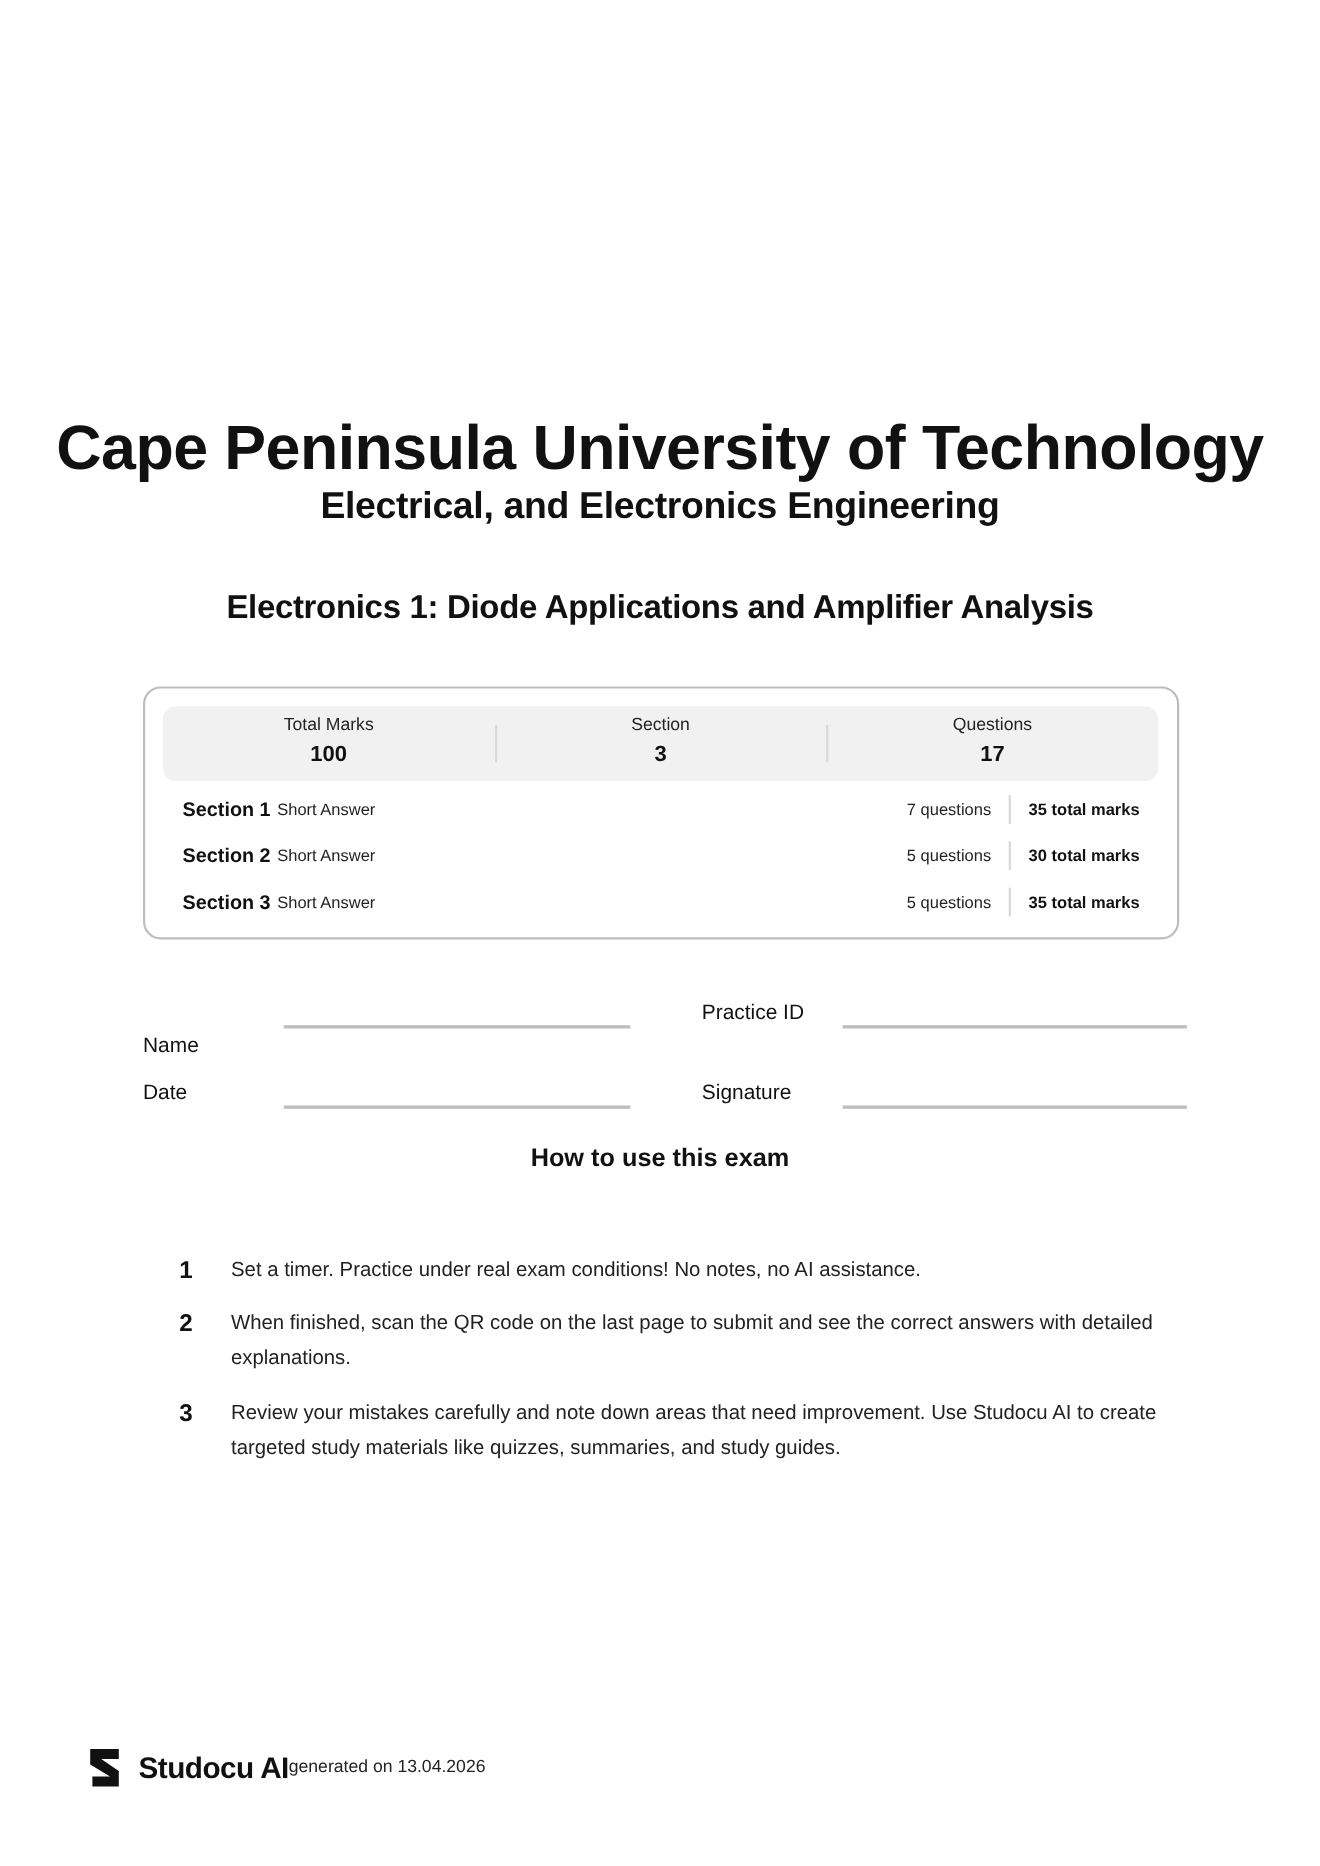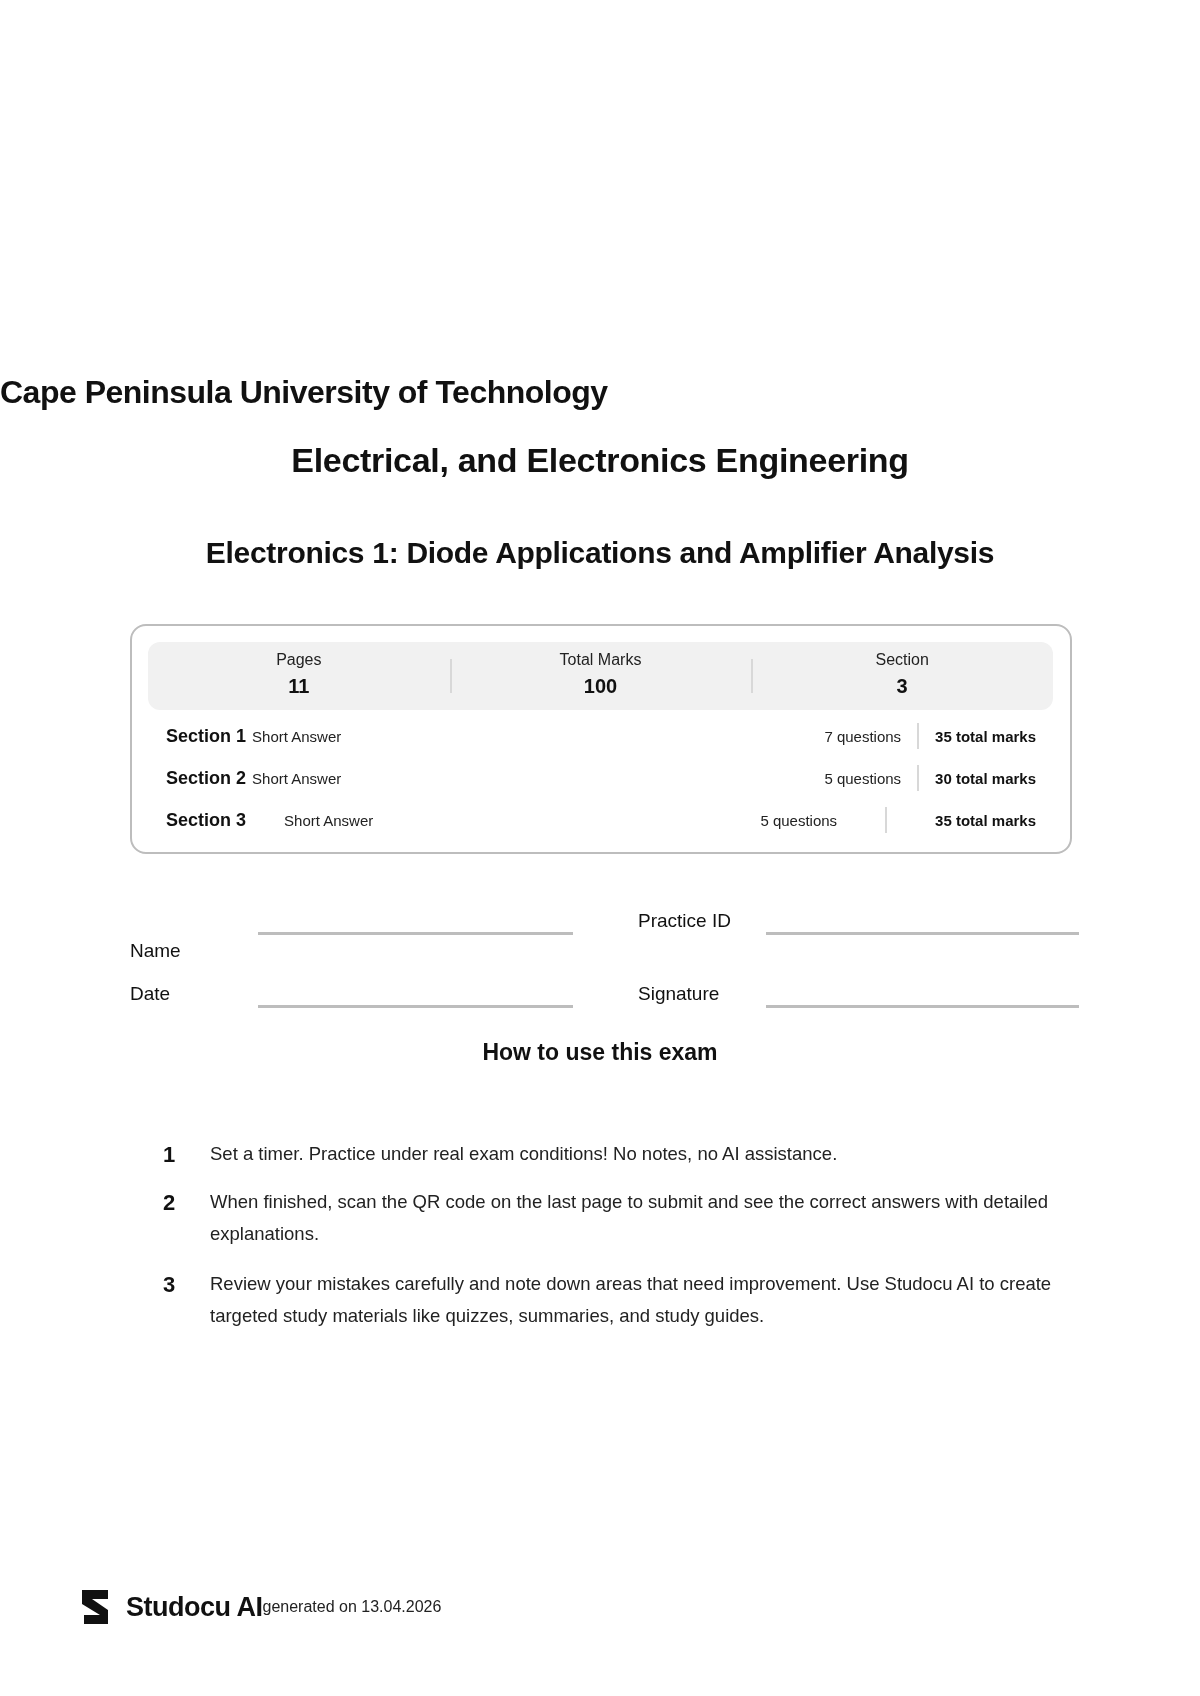--- a/index.html
+++ b/index.html
@@ -1,17 +1,17 @@
 <!DOCTYPE html>
 <html><head>
   <meta charset="utf-8">
   <style>
     html, body { margin:0; padding:0; background:#ffffff; }
     body { width:1200px; height:1696px; position:relative; font-family:"Liberation Sans", sans-serif; color:#111; overflow:hidden; }
-    .title { position:absolute; left:0; width:1200px; text-align:left; top:374px; font-size:32px; font-weight:bold; letter-spacing:-0.5px; }
+    .title { position:absolute; left:0; width:1200px; text-align:center; top:374px; font-size:57px; font-weight:bold; letter-spacing:-0.5px; }
     .subtitle { position:absolute; left:0; width:1200px; text-align:center; top:441px; font-size:34px; font-weight:bold; letter-spacing:-0.3px; }
     .course { position:absolute; left:0; width:1200px; text-align:center; top:536px; font-size:30px; font-weight:bold; letter-spacing:-0.3px; }
 
     .summary-card { position:absolute; left:130px; top:624px; width:942px; height:230px; border:2.5px solid #bdbdbd; border-radius:16px; box-sizing:border-box; }
     .stats-bar { position:absolute; left:16px; top:16px; width:905px; height:68px; background:#f1f1f1; border-radius:12px; display:flex; }
     .stat { flex:1; text-align:center; position:relative; padding-top:9px; }
     .stat + .stat::before { content:""; position:absolute; left:0; top:17px; height:34px; border-left:2px solid #d8d8d8; }
     .stat-label { font-size:16px; color:#222; }
     .stat-value { font-size:20px; font-weight:bold; margin-top:6px; }
 
@@ -39,50 +39,50 @@
 </head>
 <body>
 
 <div class="title">Cape Peninsula University of Technology</div>
 <div class="subtitle">Electrical, and Electronics Engineering</div>
 <div class="course">Electronics 1: Diode Applications and Amplifier Analysis</div>
 
 <div class="summary-card">
   <div class="stats-bar">
     <div class="stat">
-      <div class="stat-label">Pages</div>
-      <div class="stat-value">11</div>
-    </div>
-    <div class="stat">
       <div class="stat-label">Total Marks</div>
       <div class="stat-value">100</div>
     </div>
     <div class="stat">
       <div class="stat-label">Section</div>
       <div class="stat-value">3</div>
+    </div>
+    <div class="stat">
+      <div class="stat-label">Questions</div>
+      <div class="stat-value">17</div>
     </div>
   </div>
 
   <div class="section-row" style="top:95px;">
     <span class="sec-name">Section 1</span>
     <span class="sec-type">Short Answer</span>
     <span class="sec-spacer"></span>
     <span class="sec-q">7 questions</span>
     <span class="sec-div"></span>
     <span class="sec-m">35 total marks</span>
   </div>
   <div class="section-row" style="top:137px;">
     <span class="sec-name">Section 2</span>
     <span class="sec-type">Short Answer</span>
     <span class="sec-spacer"></span>
     <span class="sec-q">5 questions</span>
     <span class="sec-div"></span>
     <span class="sec-m">30 total marks</span>
   </div>
-  <div class="section-row" style="top:179px;gap:32px;">
+  <div class="section-row" style="top:179px;">
     <span class="sec-name">Section 3</span>
     <span class="sec-type">Short Answer</span>
     <span class="sec-spacer"></span>
     <span class="sec-q">5 questions</span>
     <span class="sec-div"></span>
     <span class="sec-m">35 total marks</span>
   </div>
 </div>
 
 <div class="field-label" style="left:130px; top:940px;">Name</div>

